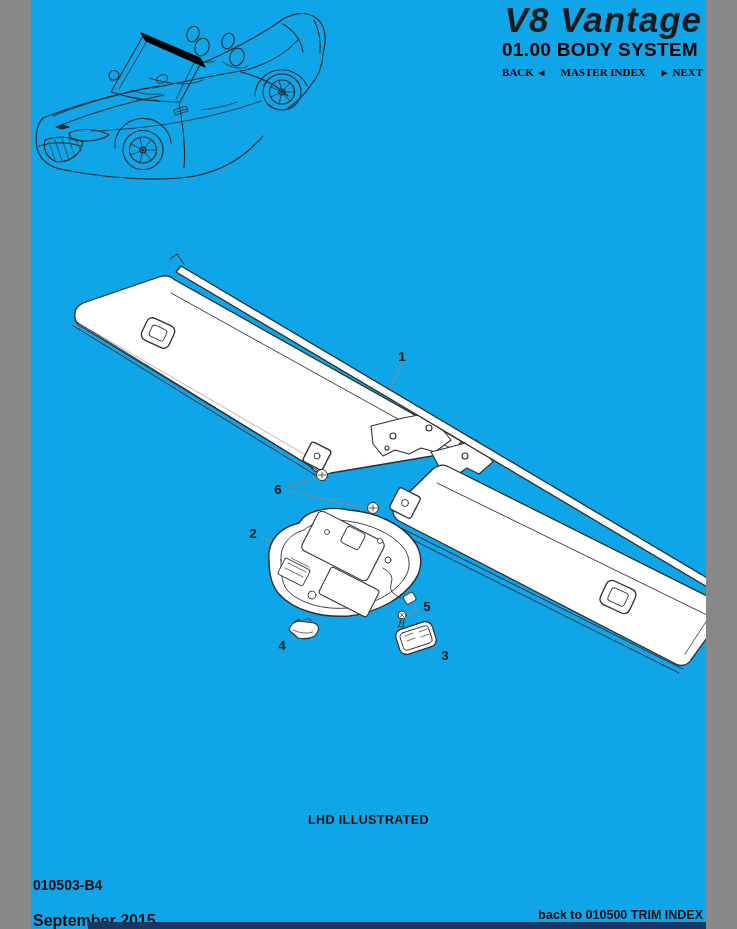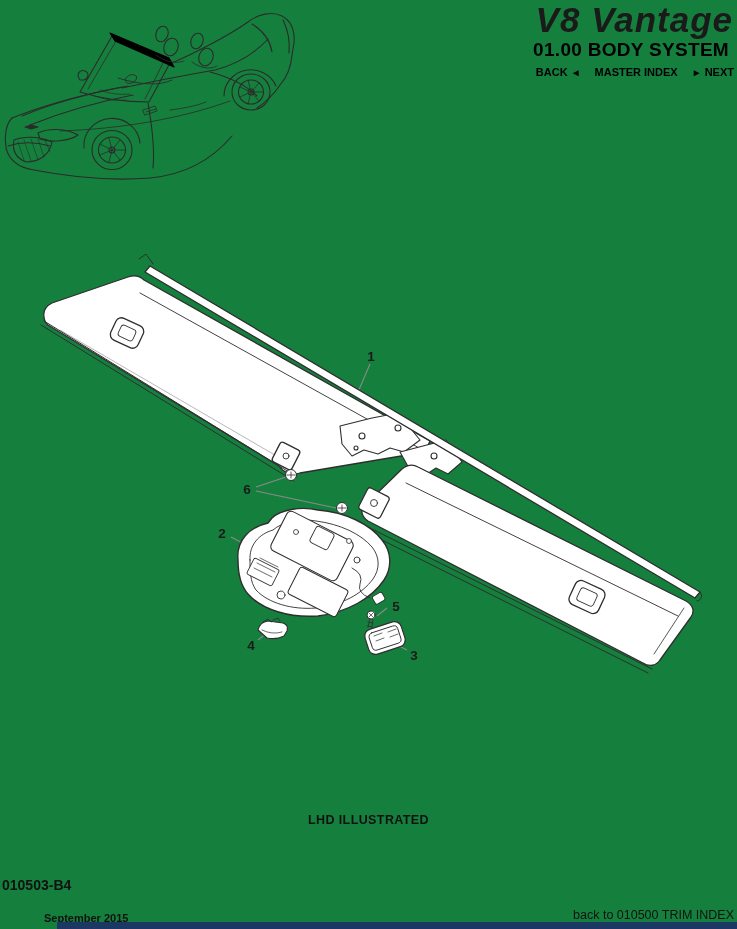--- a/index.html
+++ b/index.html
@@ -1,37 +1,37 @@
 <!DOCTYPE html>
 <html><head>
 <meta charset="utf-8">
 <style>
   html,body{margin:0;padding:0;background:#888;}
   .page{
-    position:relative;width:737px;height:929px;background:#15803d;
+    position:relative;width:675px;height:929px;background:#0ea5e9;
     font-family:"Liberation Sans",sans-serif;color:#111;overflow:hidden;margin:0 auto;
   }
   .abs{position:absolute;}
   
   .logo{top:0px;right:4px;font-size:35px;font-weight:bold;font-style:italic;
         letter-spacing:1px;color:#1a1a1a;white-space:nowrap;}
   .system{top:39px;right:8px;font-size:19px;font-weight:bold;letter-spacing:.3px;color:#000;}
-  .navrow{top:66px;right:3px;font-size:11px;font-weight:bold;color:#000;white-space:nowrap;}
+  .navrow{top:66px;right:3px;font-size:11px;font-weight:bold;color:#000;white-space:nowrap;font-family:Liberation Serif, serif;}
   .navrow .navlink{cursor:pointer;}
   .navrow .gap{display:inline-block;width:14px;}
   .arrow{font-size:10px;}
   
   .cl{position:absolute;transform:translate(-50%,-50%);font-size:13.5px;font-weight:bold;color:#1a1a1a;}
   
   .lhd{top:813px;left:50%;transform:translateX(-50%);font-size:12.5px;font-weight:bold;letter-spacing:.4px;text-align:right;}
   
   .doccode{left:2px;top:877px;font-size:14px;font-weight:bold;}
   .doctitle{left:2px;top:893px;font-size:13.5px;font-weight:bold;}
-  .docdate{left:2px;top:912px;font-size:11px;font-weight:bold;margin-left:42px;}
-  .backlink{right:3px;top:908px;font-size:12.5px;font-weight:normal;cursor:pointer;}
+  .docdate{left:2px;top:912px;font-size:16px;font-weight:bold;}
+  .backlink{right:3px;top:908px;font-size:12.5px;font-weight:bold;cursor:pointer;}
   .bottombar{left:57px;right:0;bottom:0;height:7px;background:#1b3764;}
   svg{display:block;}
 </style>
 </head>
 <body>
 
 <div class="page">
 
   <div class="abs" style="left:0;top:0;width:300px;height:186px;">
     <svg width="300" height="186" viewBox="0 0 300 186">

